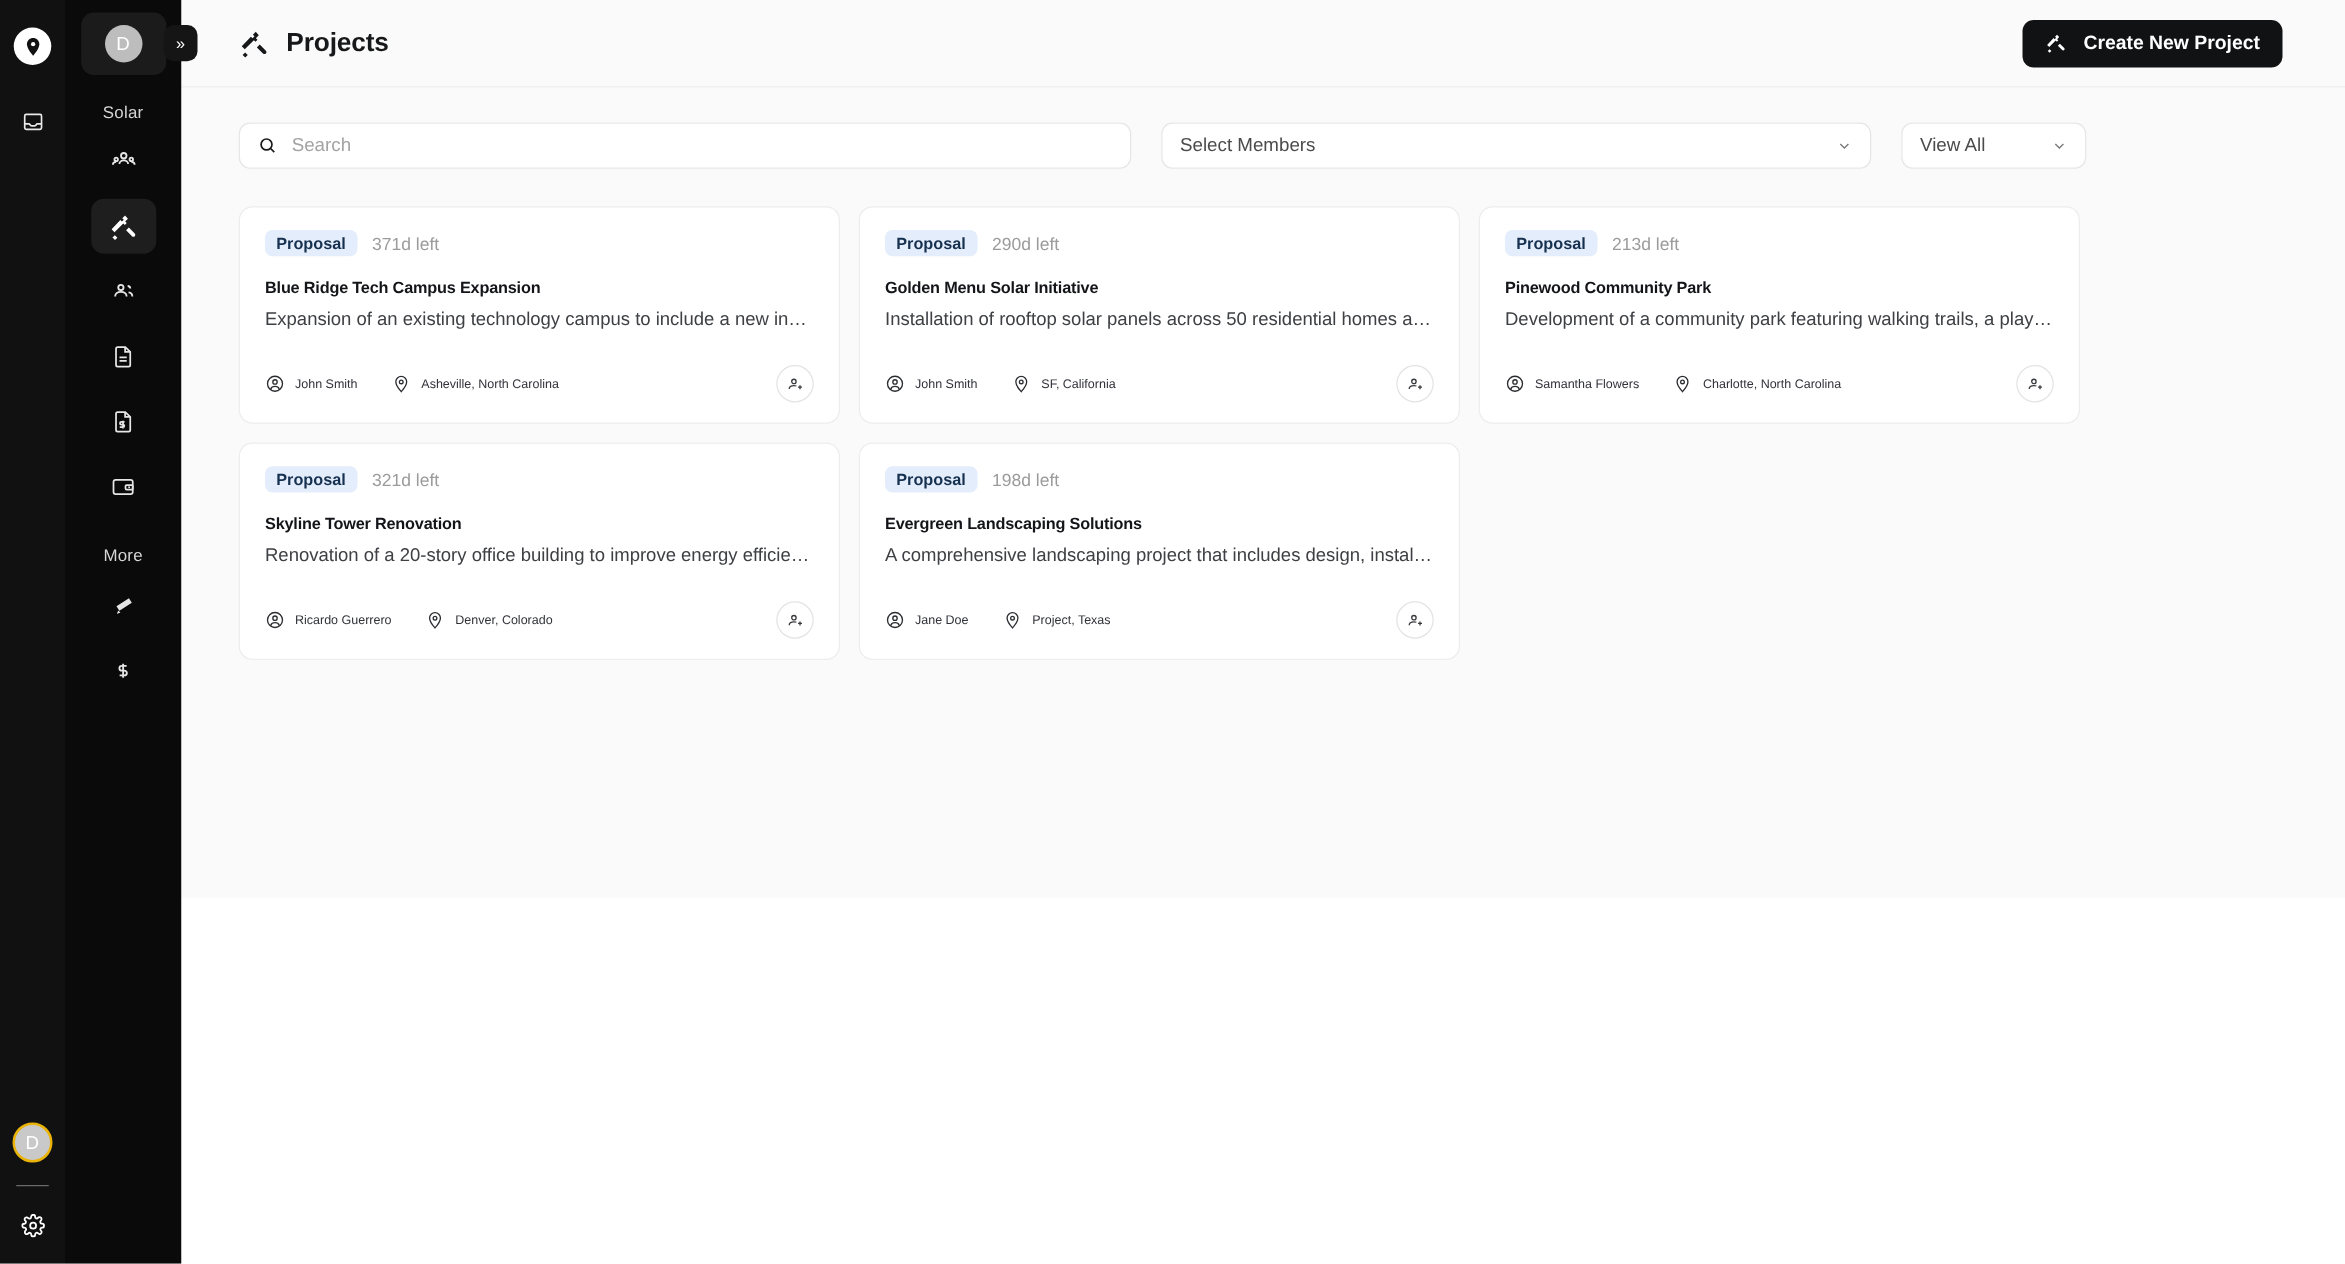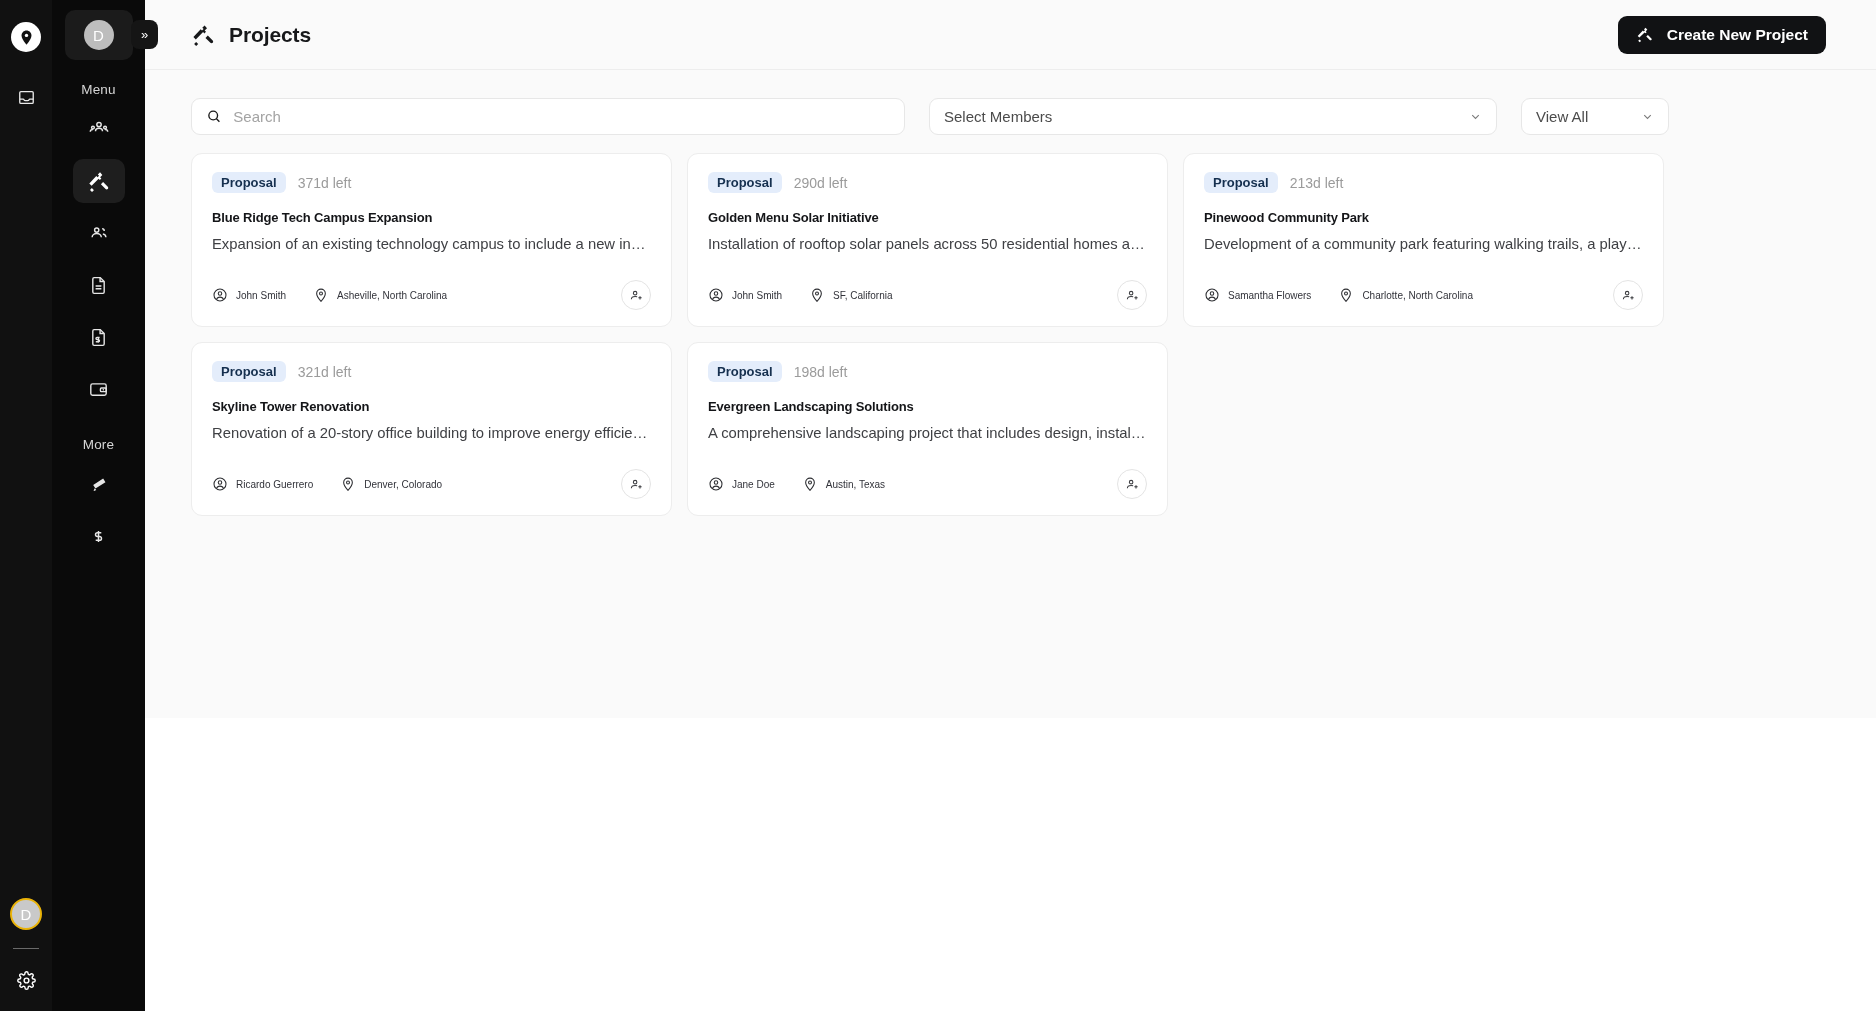--- a/index.html
+++ b/index.html
@@ -99,21 +99,21 @@
     border: none; border-radius: 9px;
     height: 38px; padding: 0 18px;
     display: flex; align-items: center; gap: 14px;
     font-size: 15.5px; font-weight: 700;
     font-family: "Liberation Sans", sans-serif;
     cursor: pointer;
   }
 
   .content { flex: 1; padding: 28px 50px 0 46px; overflow: hidden; }
 
-  .filters { display: flex; gap: 24px; margin-bottom: 18px; }
+  .filters { display: flex; gap: 24px; margin-bottom: 30px; }
   .search-box {
     flex: 0 0 714px; height: 37px;
     background: #ffffff; border: 1px solid #e7e7e7; border-radius: 9px;
     display: flex; align-items: center; gap: 11px; padding: 0 14px;
   }
   .search-box input {
     border: none; outline: none; background: transparent;
     font-size: 15px; color: #1a1a1a; width: 100%;
     font-family: "Liberation Sans", sans-serif;
   }
@@ -212,21 +212,21 @@
   <div class="subnav">
     <div class="subnav-top">
       <div class="subnav-avatar">
         <span>D</span>
       </div>
     </div>
     <button class="expand-btn">
       <span>»</span>
     </button>
 
-    <div class="nav-section-label">Menu</div>
+    <div class="nav-section-label">Solar</div>
 
     <div class="nav-item">
       <svg width="22" height="22" viewBox="0 0 24 24" fill="none" stroke="currentColor" stroke-width="1.6">
         <circle cx="12" cy="7.2" r="2.4"></circle>
         <path d="M8.2 14.5c0-2 1.7-3.3 3.8-3.3s3.8 1.3 3.8 3.3"></path>
         <circle cx="5.4" cy="10.4" r="1.5"></circle>
           <path d="M2.5 15c0-1.5 1.2-2.4 2.9-2.4"></path>
         <circle cx="18.6" cy="10.4" r="1.5"></circle>
           <path d="M21.5 15c0-1.5-1.2-2.4-2.9-2.4"></path>
       </svg>
@@ -513,21 +513,21 @@
         <span>Jane Doe</span>
       </span>
       <span class="meta-gap"></span>
       <span class="meta">
         <span class="ic">
           <svg width="16" height="16" viewBox="0 0 24 24" fill="none" stroke="currentColor" stroke-width="1.6">
             <path d="M12 21.5s6.5-7 6.5-11.8A6.5 6.5 0 0 0 5.5 9.7C5.5 14.5 12 21.5 12 21.5z"></path>
             <circle cx="12" cy="9.8" r="2.2"></circle>
           </svg>
         </span>
-        <span>Austin, Texas</span>
+        <span>Project, Texas</span>
       </span>
       <span class="foot-spacer"></span>
       <button class="add-member">
         <svg width="15" height="15" viewBox="0 0 24 24" fill="none" stroke="currentColor" stroke-width="1.7">
           <circle cx="9.8" cy="8.2" r="2.8"></circle>
           <path d="M3.8 18c0-2.9 2.7-4.5 6-4.5 1.2 0 2.3.2 3.2.6"></path>
           <path d="M17.6 13v5.2M15 15.6h5.2"></path>
         </svg>
       </button>
     </div>

